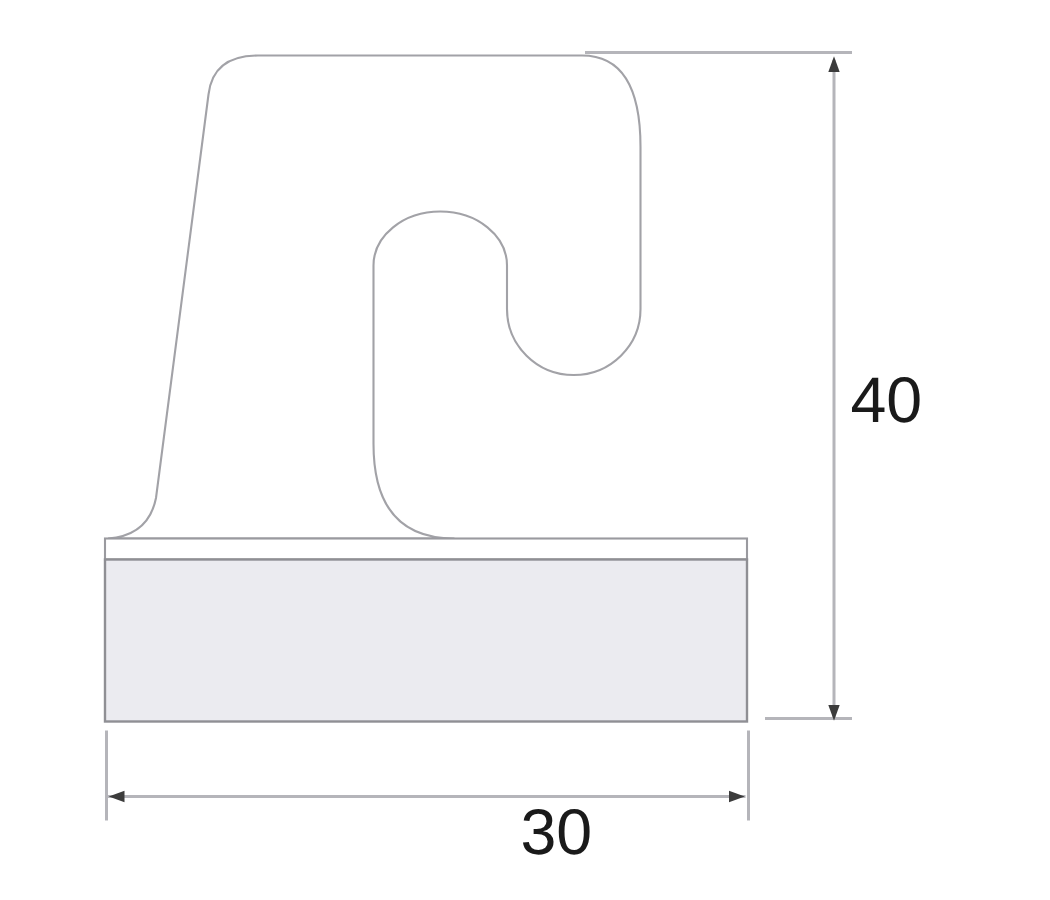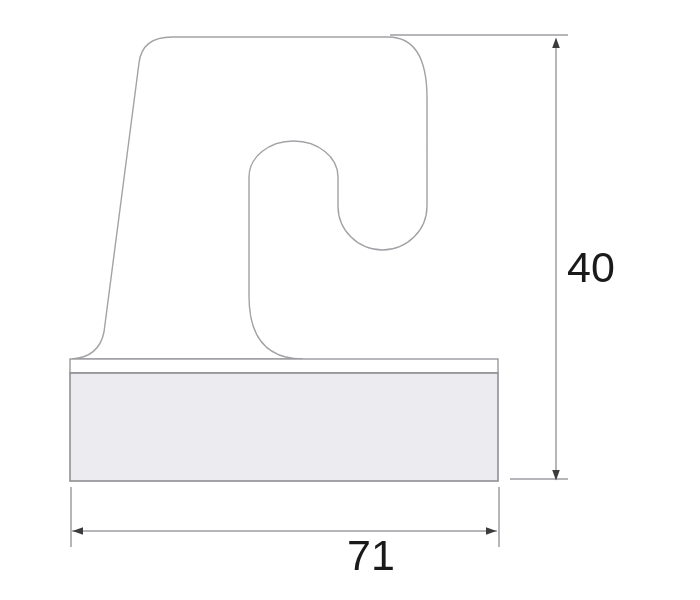--- a/index.html
+++ b/index.html
@@ -86,15 +86,15 @@
 
     <line class="dimline" x1="71" y1="487" x2="71" y2="547"></line>
     <line class="dimline" x1="499" y1="487" x2="499" y2="547"></line>
     <line class="dimline" x1="72" y1="531" x2="497" y2="531"></line>
     <polygon class="arrow" points="72.5,531 83,527.2 83,534.8"></polygon>
     <polygon class="arrow" points="496.5,531 486,527.2 486,534.8"></polygon>
   </svg>
 
   <div class="dim-label" id="label-height">40</div>
 
-  <div class="dim-label" id="label-width">71</div>
+  <div class="dim-label" id="label-width">30</div>
 
 </div>
 
 </body></html>

